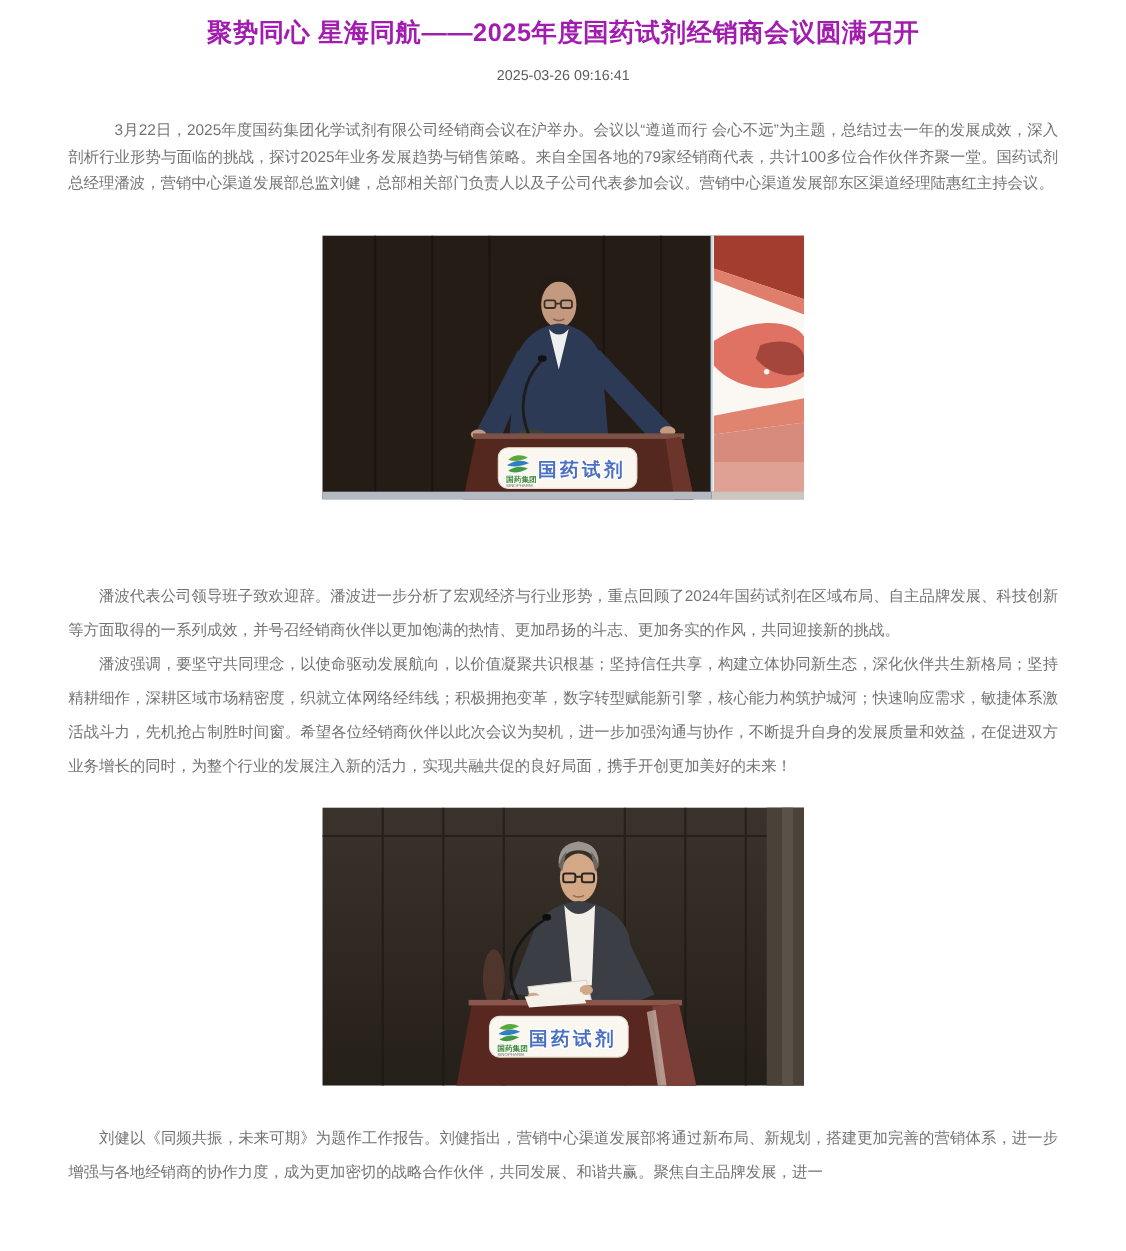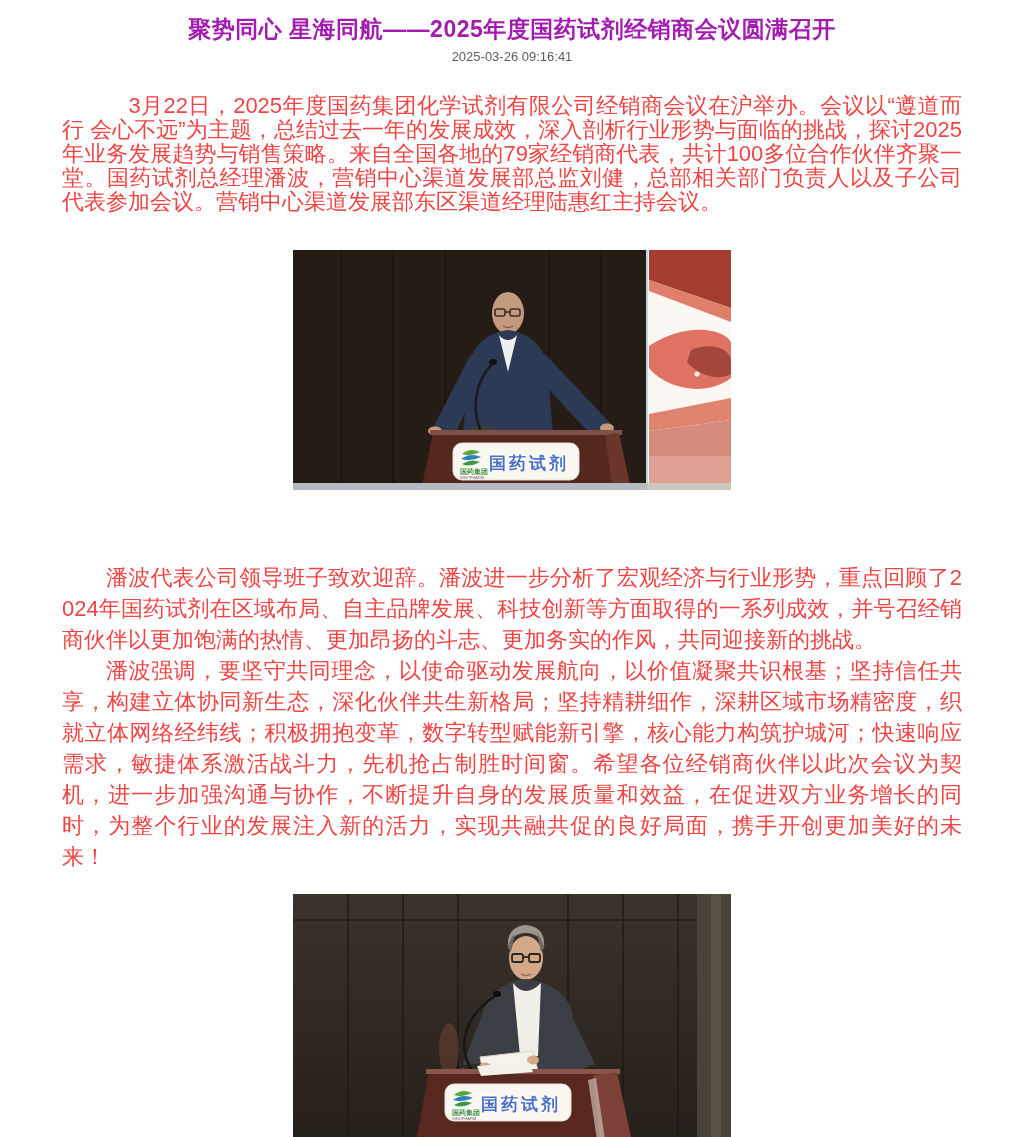--- a/index.html
+++ b/index.html
@@ -8,25 +8,25 @@
     font-family:"Liberation Sans","DejaVu Sans",sans-serif;
     -webkit-font-smoothing:antialiased;
   }
   .page{width:1024px;height:1137px;background:#fff;}
   h1.title{
     margin:16px 40px 0;
     font-size:23px;line-height:27px;font-weight:bold;
     color:#a21caf;text-align:center;letter-spacing:.5px;
   }
   .date{
-    margin-top:6px;text-align:center;
+    margin-top:18px;text-align:center;
     font-size:13px;color:#5c5c5c;
   }
   .para{
-    margin:0 62px;font-size:22px;color:#ef4444;
+    margin:0 62px;font-size:14px;color:#737373;
     text-align:justify;text-indent:2em;word-break:break-all;
   }
   .p1{margin-top:30px;line-height:24px;}
   .flow{line-height:31px;}
   .p2{margin-top:60px;}
   .p3{margin-top:0;}
   .p4{margin-top:20px;}
   figure.photo{margin:0 auto;padding:12px;width:438px;display:block;}
   figure.fig1{margin-top:24px;height:240px;}
   figure.fig2{margin-top:10px;height:253px;}
@@ -187,14 +187,15 @@
             <path d="M2,17 Q11,11 20,15 Q9,21 2,17 Z" fill="#3f9a44"></path>
           </g>
           <text x="159" y="221" font-size="7" font-weight="bold" fill="#3e8a3a" stroke="#ffffff" stroke-width="1.6" paint-order="stroke">国药集团</text>
           <text x="159" y="226" font-size="4" fill="#6a6a6a">SINOPHARM</text>
           <text x="188" y="216" font-size="17" font-weight="bold" fill="#4a6fc3" letter-spacing="3" stroke="#ffffff" stroke-width="2.4" paint-order="stroke">国药试剂</text>
         </g>
       </g>
     </svg>
   </figure>
 
+  <p class="para flow p4">刘健以《同频共振，未来可期》为题作工作报告。刘健指出，营销中心渠道发展部将通过新布局、新规划，搭建更加完善的营销体系，进一步增强与各地经销商的协作力度，成为更加密切的战略合作伙伴，共同发展、和谐共赢。聚焦自主品牌发展，进一</p>
 
 </div>
 
 </body></html>

